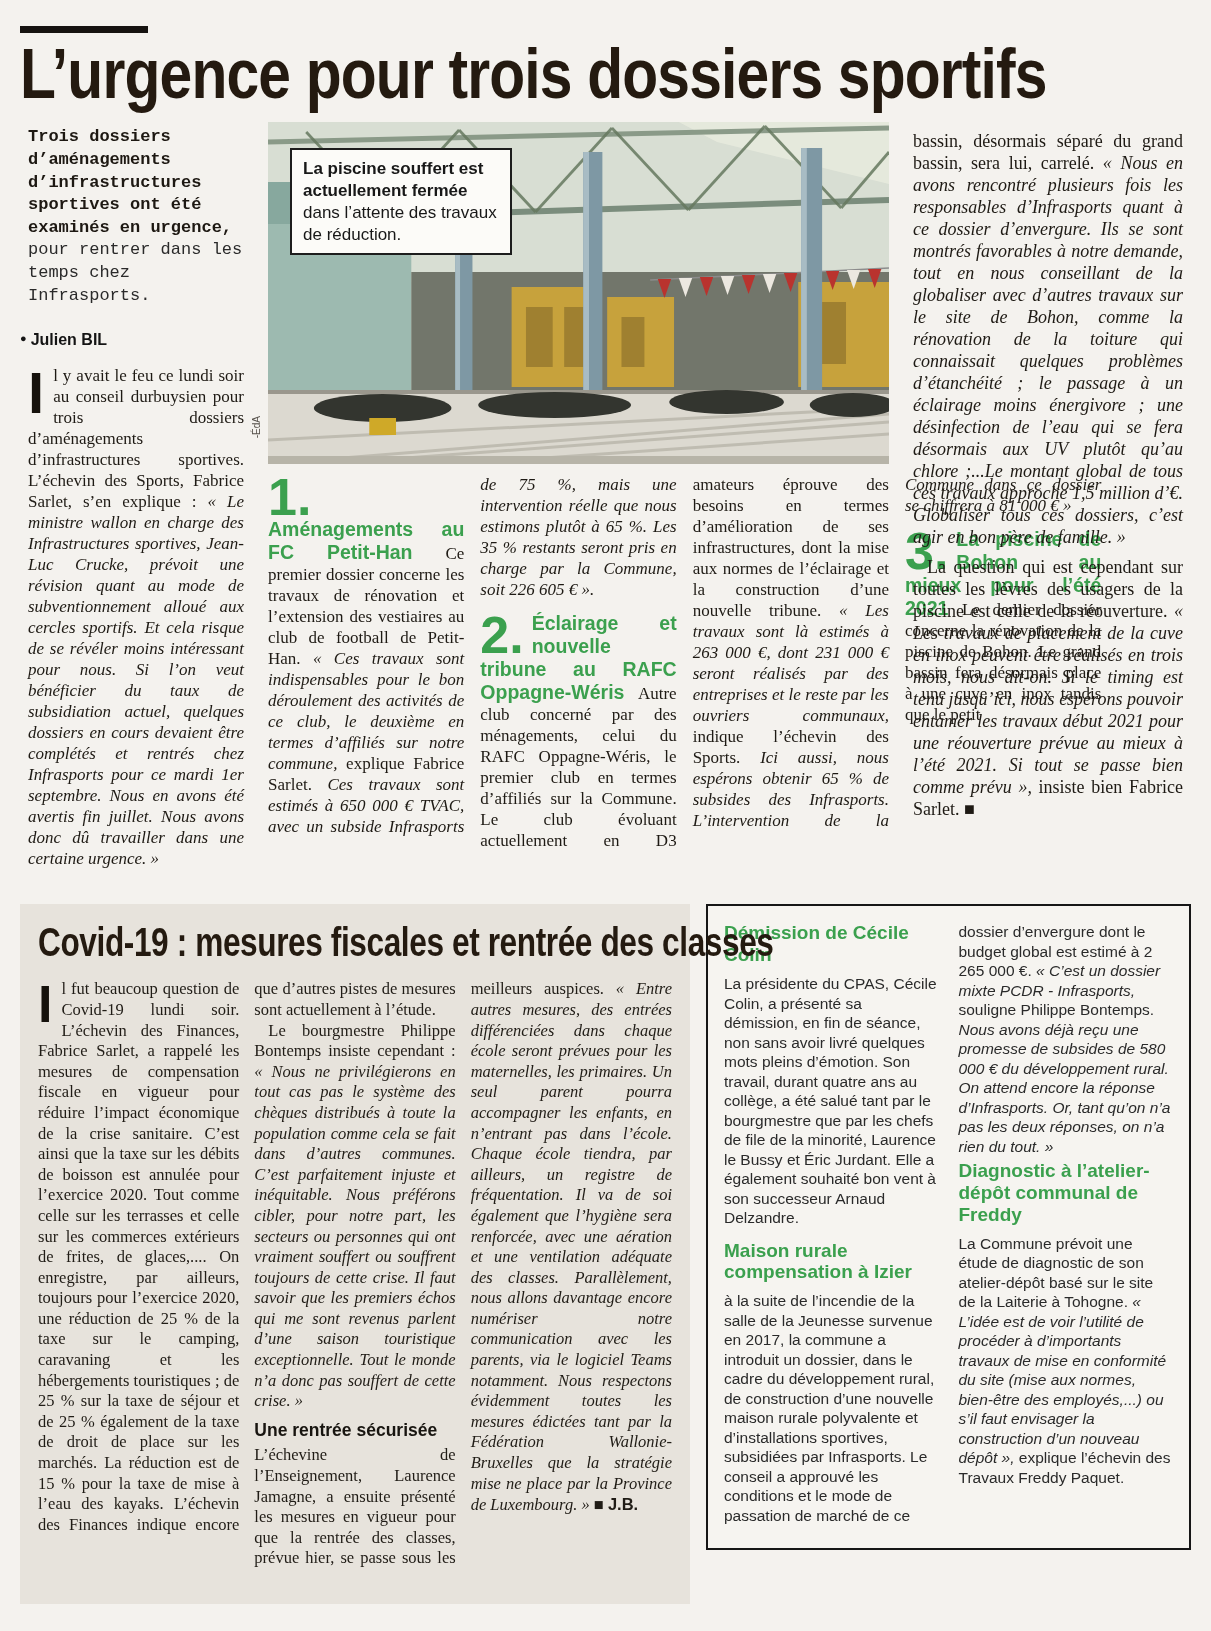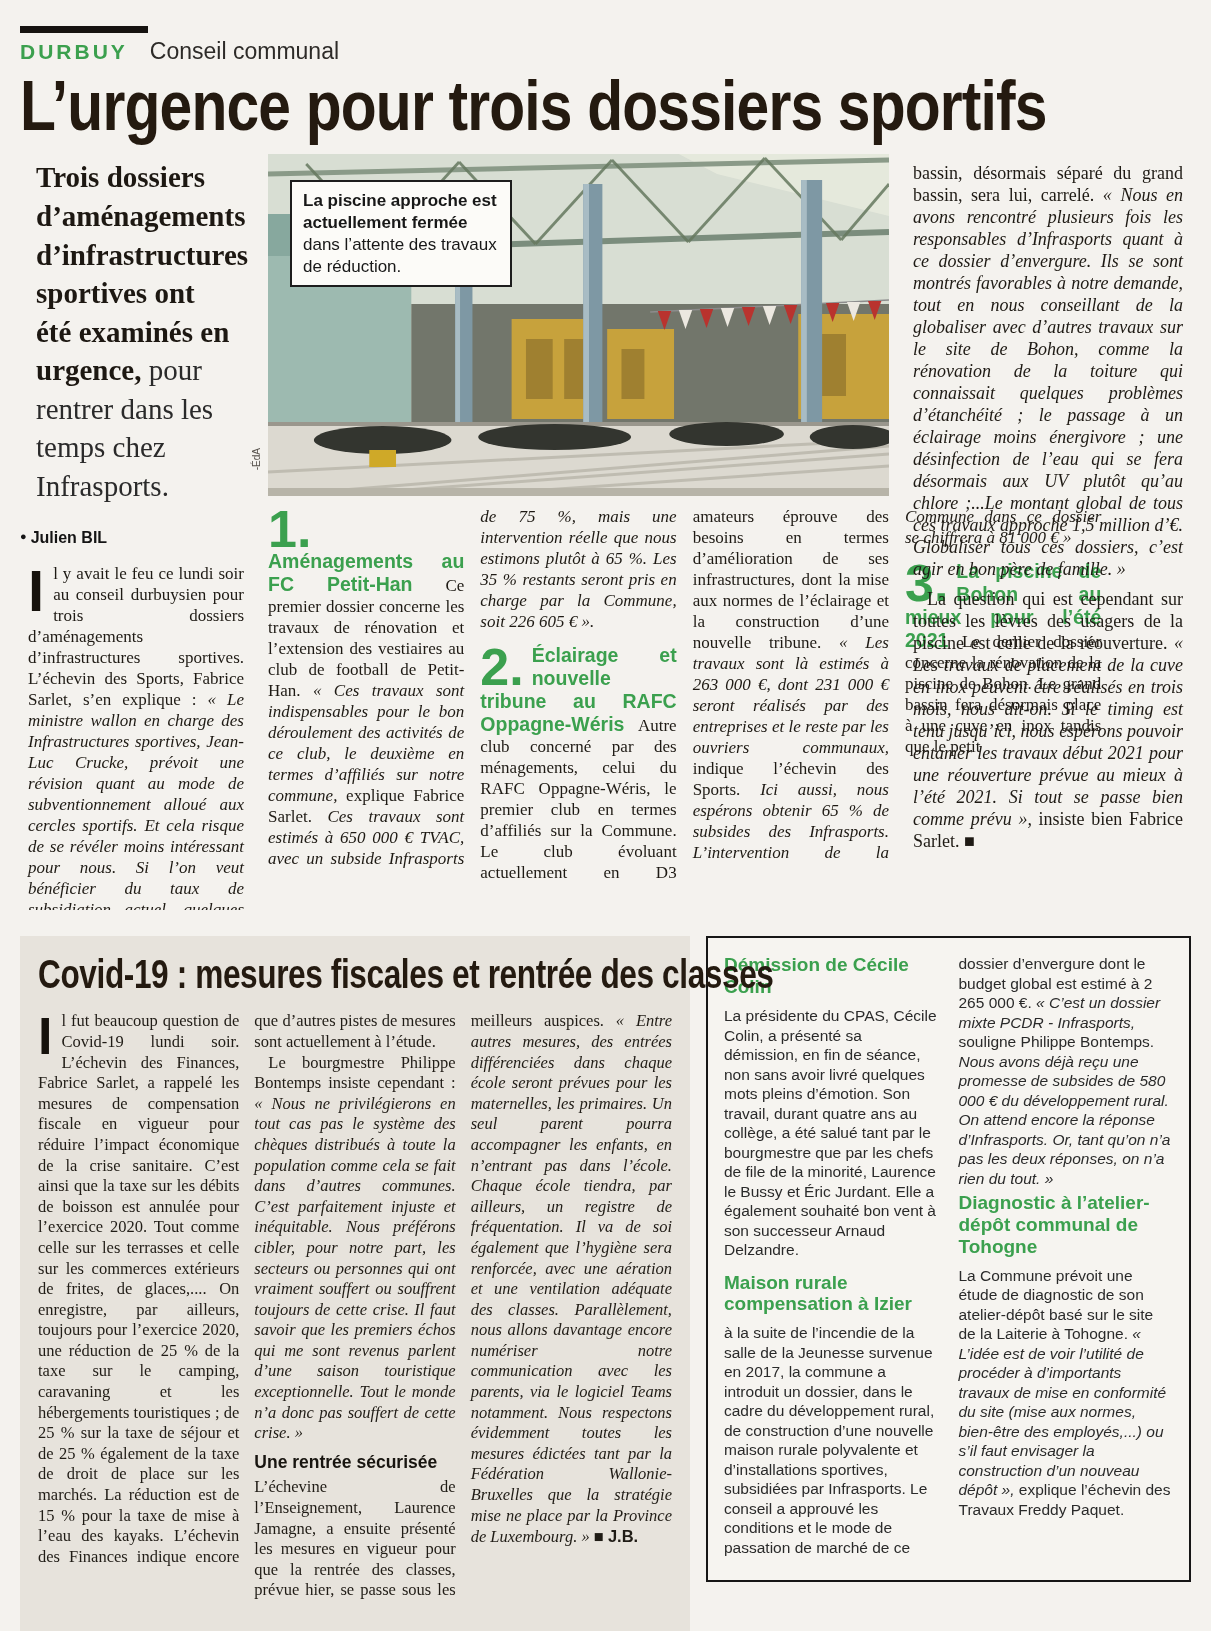--- a/index.html
+++ b/index.html
@@ -23,21 +23,21 @@
   h1.headline{
     font-family:"Liberation Sans",sans-serif;font-weight:bold;font-size:70px;line-height:1.02;
     color:var(--ink);margin:6px 0 0;letter-spacing:-1px;white-space:nowrap;
     transform:scaleX(0.84);transform-origin:left center;
   }
   
   .top-grid{
     display:grid;grid-template-columns:232px 1fr 286px;column-gap:16px;
     padding:12px 20px 0;height:768px;overflow:hidden;
   }
-  .lede{font-family:Liberation Serif, serif;font-size:29px;line-height:1.33;margin:4px 16px 0;color:#1d1812;}
+  .lede{font-family:Liberation Mono, monospace;font-size:17px;line-height:1.33;margin:4px 8px 0;color:#1d1812;}
   .lede strong{font-weight:bold;}
   .lede .lede-reg{font-weight:400;color:#2a2a2a;}
   .byline{font-family:"Liberation Sans",sans-serif;font-weight:bold;font-size:16px;margin:24px 0 16px;color:#141414;}
   .byline .bullet{font-size:11px;vertical-align:3px;margin-right:4px;}
   .body-text{font-size:17px;line-height:21px;text-align:justify;margin:8px;hyphens:auto;}
   .right-col .body-text{font-size:18px;line-height:22px;}
   .indent{text-indent:14px;}
   .dropcap{
     float:left;font-family:"Liberation Sans",sans-serif;font-weight:bold;
     font-size:58px;line-height:50px;padding:3px 9px 0 0;color:#16120c;
@@ -104,24 +104,20 @@
   }
   .vite-item + .vite-item .vite-title{margin-top:4px;}
 </style>
 </head>
 <body>
 
 <div class="page">
 
   <header>
     <div class="kicker-bar"></div>
-    <div class="kicker-row">
-      <span class="muni">DURBUY</span>
-      <span class="kick">Conseil communal</span>
-    </div>
     <h1 class="headline">L’urgence pour trois dossiers sportifs</h1>
   </header>
 
   <div class="top-grid">
 
     <div class="col intro-col">
       <p class="lede"><strong>Trois dossiers d’aménagements d’infrastructures sportives ont été examinés en urgence,</strong><span class="lede-reg"> pour rentrer dans les temps chez Infrasports.</span></p>
       <p class="byline"><span class="bullet">●</span><span>Julien BIL</span></p>
       <p class="body-text"><span class="dropcap">I</span><span><span class="run ">l y avait le feu ce lundi soir au conseil durbuysien pour trois dossiers d’aménagements d’infrastructures sportives. L’échevin des Sports, Fabrice Sarlet, s’en explique : </span><span class="run i">« Le ministre wallon en charge des Infrastructures sportives, Jean-Luc Crucke, prévoit une révision quant au mode de subventionnement alloué aux cercles sportifs. Et cela risque de se révéler moins intéressant pour nous. Si l’on veut bénéficier du taux de subsidiation actuel, quelques dossiers en cours devaient être complétés et rentrés chez Infrasports pour ce mardi 1er septembre. Nous en avons été avertis fin juillet. Nous avons donc dû travailler dans une certaine urgence. »</span></span></p>
     </div>
@@ -192,21 +188,21 @@
           </g>
           <g fill="#33352f">
             <ellipse cx="120" cy="286" rx="72" ry="14"></ellipse>
             <ellipse cx="300" cy="283" rx="80" ry="13"></ellipse>
             <ellipse cx="480" cy="280" rx="60" ry="12"></ellipse>
             <ellipse cx="612" cy="283" rx="45" ry="12"></ellipse>
           </g>
           <rect x="106" y="296" width="28" height="17" fill="#cfa928"></rect>
           <rect x="0" y="334" width="650" height="8" fill="#b7b4a8"></rect>
         </svg>
-        <figcaption class="caption-box"><strong>La piscine approche est actuellement fermée</strong><span> dans l’attente des travaux de réduction.</span></figcaption>
+        <figcaption class="caption-box"><strong>La piscine souffert est actuellement fermée</strong><span> dans l’attente des travaux de réduction.</span></figcaption>
         <span class="photo-credit">-ÉdA</span>
       </figure>
 
 
       <div class="three-col">
         <p class="body-text dossier-p"><span class="dossier-num">1.</span><strong class="dossier-title">Aménagements au FC Petit-Han</strong><span><span class="run ">Ce premier dossier concerne les travaux de rénovation et l’extension des vestiaires au club de football de Petit-Han. </span><span class="run i">« Ces travaux sont indispensables pour le bon déroulement des activités de ce club, le deuxième en termes d’affiliés sur notre commune, </span><span class="run ">explique Fabrice Sarlet. </span><span class="run i">Ces travaux sont estimés à 650 000 € TVAC, avec un subside Infrasports de 75 %, mais une intervention réelle que nous estimons plutôt à 65 %. Les 35 % restants seront pris en charge par la Commune, soit 226 605 € ».</span></span></p>
         <p class="body-text dossier-p"><span class="dossier-num">2.</span><strong class="dossier-title">Éclairage et nouvelle tribune au RAFC Oppagne-Wéris</strong><span><span class="run ">Autre club concerné par des ménagements, celui du RAFC Oppagne-Wéris, le premier club en termes d’affiliés sur la Commune. Le club évoluant actuellement en D3 amateurs éprouve des besoins en termes d’amélioration de ses infrastructures, dont la mise aux normes de l’éclairage et la construction d’une nouvelle tribune. </span><span class="run i">« Les travaux sont là estimés à 263 000 €, dont 231 000 € seront réalisés par des entreprises et le reste par les ouvriers communaux, </span><span class="run ">indique l’échevin des Sports. </span><span class="run i">Ici aussi, nous espérons obtenir 65 % de subsides des Infrasports. L’intervention de la Commune dans ce dossier se chiffrera à 81 000 € »</span></span></p>
         <p class="body-text dossier-p"><span class="dossier-num">3.</span><strong class="dossier-title">La piscine de Bohon au mieux pour l’été 2021</strong><span><span class="run ">Le dernier dossier concerne la rénovation de la piscine de Bohon. Le grand bassin fera désormais place à une cuve en inox tandis que le petit</span></span></p>
       </div>
     </div>
@@ -234,20 +230,20 @@
         <div class="vite-cols">
           <div class="vite-item">
             <h3 class="vite-title">Démission de Cécile Colin</h3>
             <p><span class="run ">La présidente du CPAS, Cécile Colin, a présenté sa démission, en fin de séance, non sans avoir livré quelques mots pleins d’émotion. Son travail, durant quatre ans au collège, a été salué tant par le bourgmestre que par les chefs de file de la minorité, Laurence le Bussy et Éric Jurdant. Elle a également souhaité bon vent à son successeur Arnaud Delzandre.</span></p>
           </div>
           <div class="vite-item">
             <h3 class="vite-title">Maison rurale compensation à Izier</h3>
             <p><span class="run ">à la suite de l’incendie de la salle de la Jeunesse survenue en 2017, la commune a introduit un dossier, dans le cadre du développement rural, de construction d’une nouvelle maison rurale polyvalente et d’installations sportives, subsidiées par Infrasports. Le conseil a approuvé les conditions et le mode de passation de marché de ce dossier d’envergure dont le budget global est estimé à 2 265 000 €. </span><span class="run i">« C’est un dossier mixte PCDR - Infrasports, </span><span class="run ">souligne Philippe Bontemps. </span><span class="run i">Nous avons déjà reçu une promesse de subsides de 580 000 € du développement rural. On attend encore la réponse d’Infrasports. Or, tant qu’on n’a pas les deux réponses, on n’a rien du tout. »</span></p>
           </div>
           <div class="vite-item">
-            <h3 class="vite-title">Diagnostic à l’atelier-dépôt communal de Tohogne</h3>
+            <h3 class="vite-title">Diagnostic à l’atelier-dépôt communal de Freddy</h3>
             <p><span class="run ">La Commune prévoit une étude de diagnostic de son atelier-dépôt basé sur le site de la Laiterie à Tohogne. </span><span class="run i">« L’idée est de voir l’utilité de procéder à d’importants travaux de mise en conformité du site (mise aux normes, bien-être des employés,...) ou s’il faut envisager la construction d’un nouveau dépôt »,</span><span class="run "> explique l’échevin des Travaux Freddy Paquet.</span></p>
           </div>
         </div>
       </div>
     </aside>
   </div>
 </div>
 
 </body></html>

